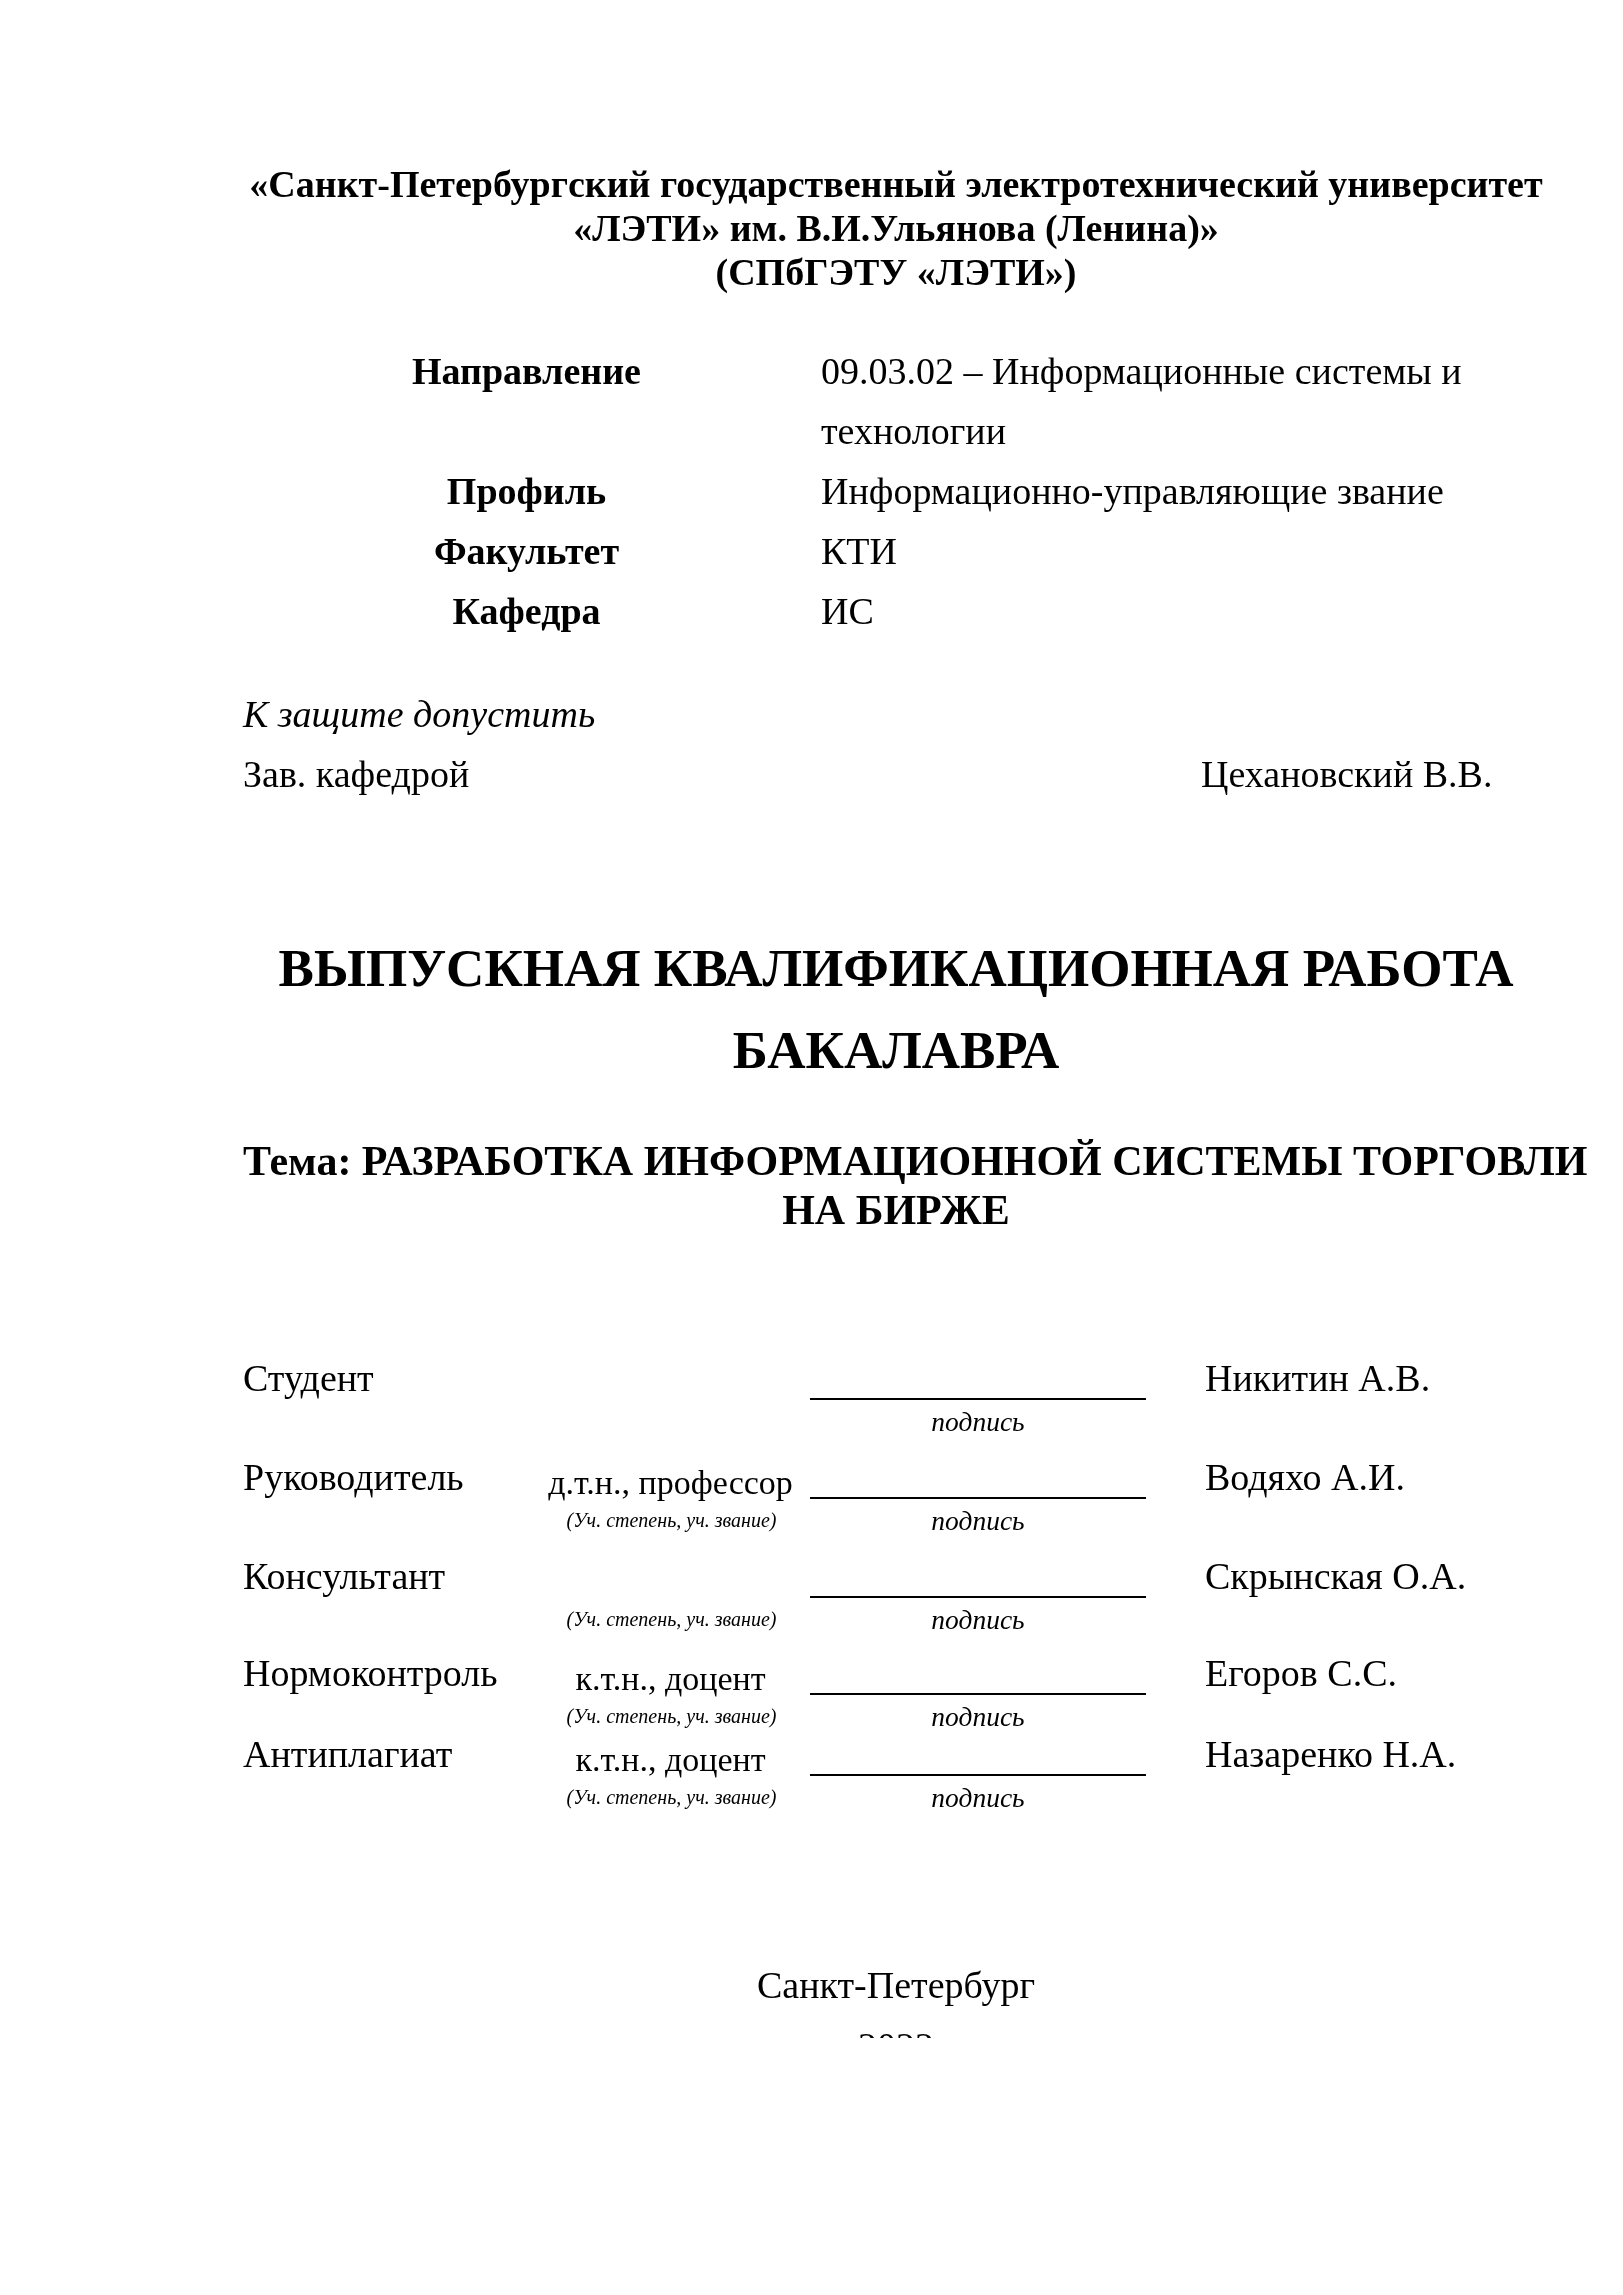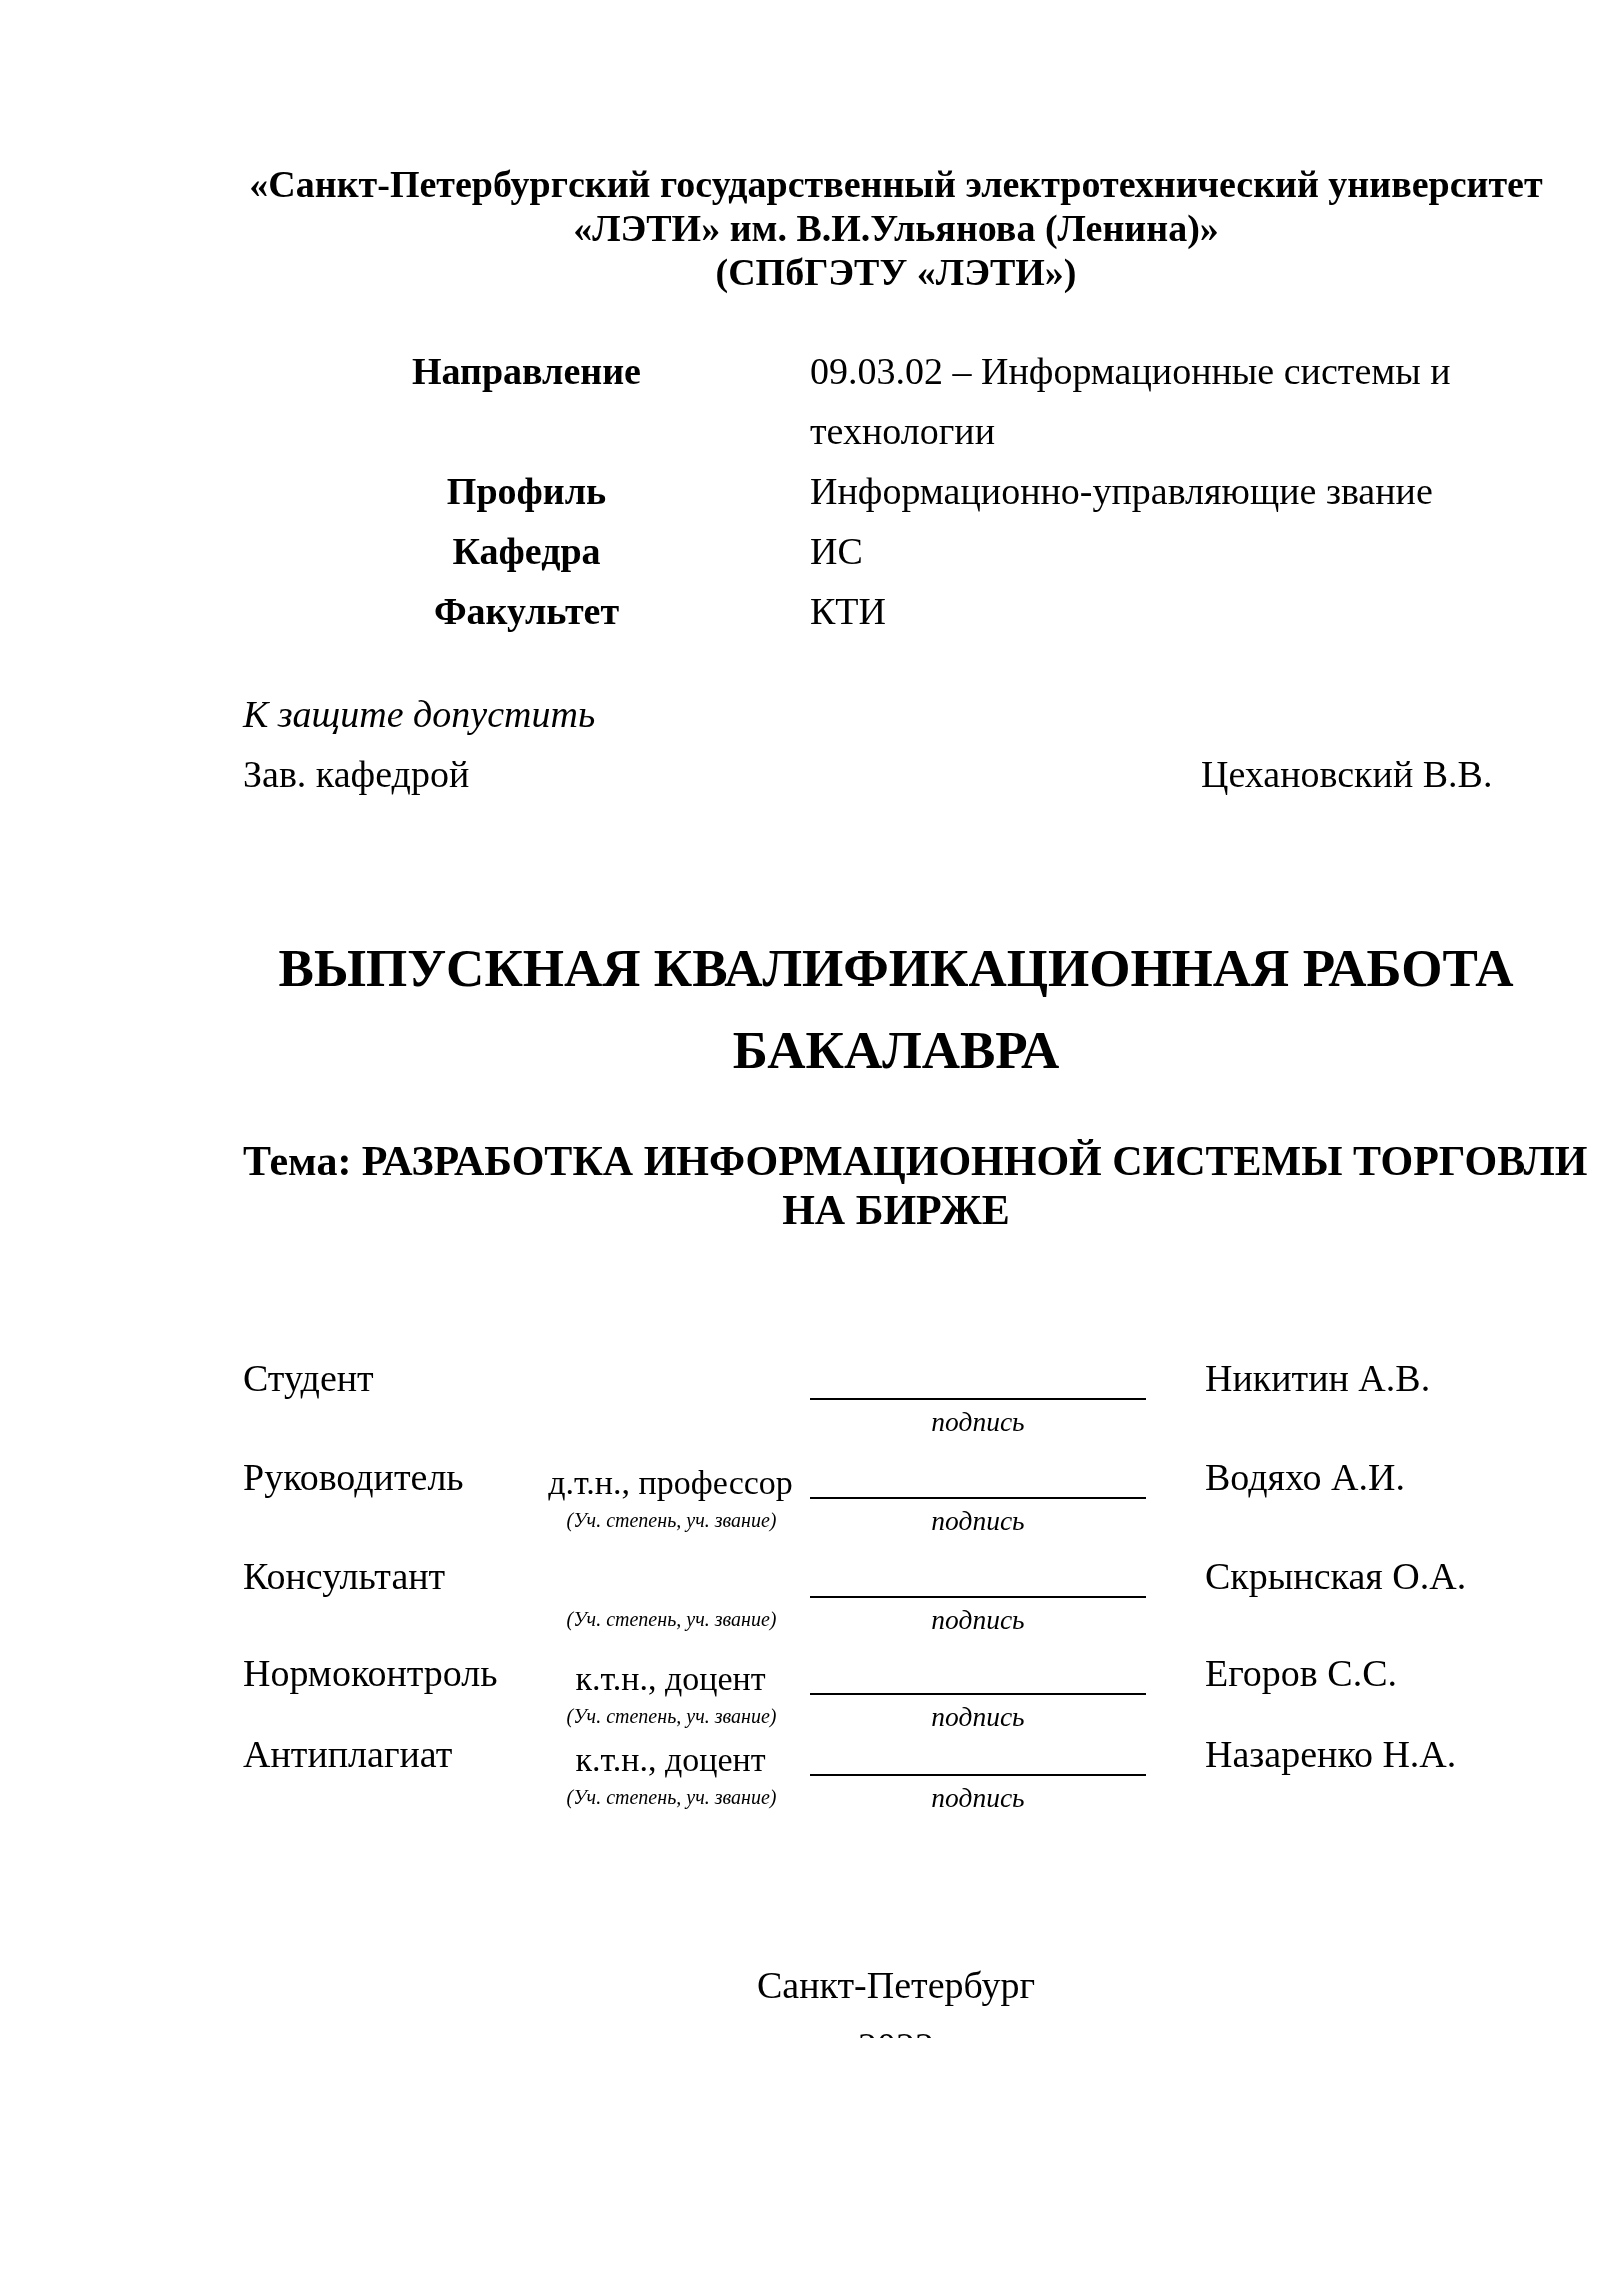--- a/index.html
+++ b/index.html
@@ -45,21 +45,21 @@
     width: 100%;
     line-height: 60px;
   }
   .info-row { display: flex; }
   .info-label {
     width: 567px;
     flex: 0 0 567px;
     font-weight: bold;
     text-align: center;
   }
-  .info-value { width: 707px; }
+  .info-value { width: 707px; margin-left: 11px; }
 
   
   .admission {
     position: absolute;
     top: 684px;
     left: 0;
     width: 100%;
     line-height: 60px;
   }
   .admission-line1 { font-style: italic; }
@@ -176,26 +176,26 @@
     <div class="info">
       <div class="info-row">
         <div class="info-label">Направление</div>
         <div class="info-value">09.03.02 – Информационные системы и технологии</div>
       </div>
       <div class="info-row">
         <div class="info-label">Профиль</div>
         <div class="info-value">Информационно-управляющие звание</div>
       </div>
       <div class="info-row">
+        <div class="info-label">Факультет</div>
+        <div class="info-value">КТИ</div>
+      </div>
+      <div class="info-row">
         <div class="info-label">Кафедра</div>
         <div class="info-value">ИС</div>
-      </div>
-      <div class="info-row">
-        <div class="info-label">Факультет</div>
-        <div class="info-value">КТИ</div>
       </div>
     </div>
 
     <div class="admission">
       <div class="admission-line1">К защите допустить</div>
       <div class="admission-line2">
         <span>Зав. кафедрой</span>
         <span class="admission-name">Цехановский В.В.</span>
       </div>
     </div>

